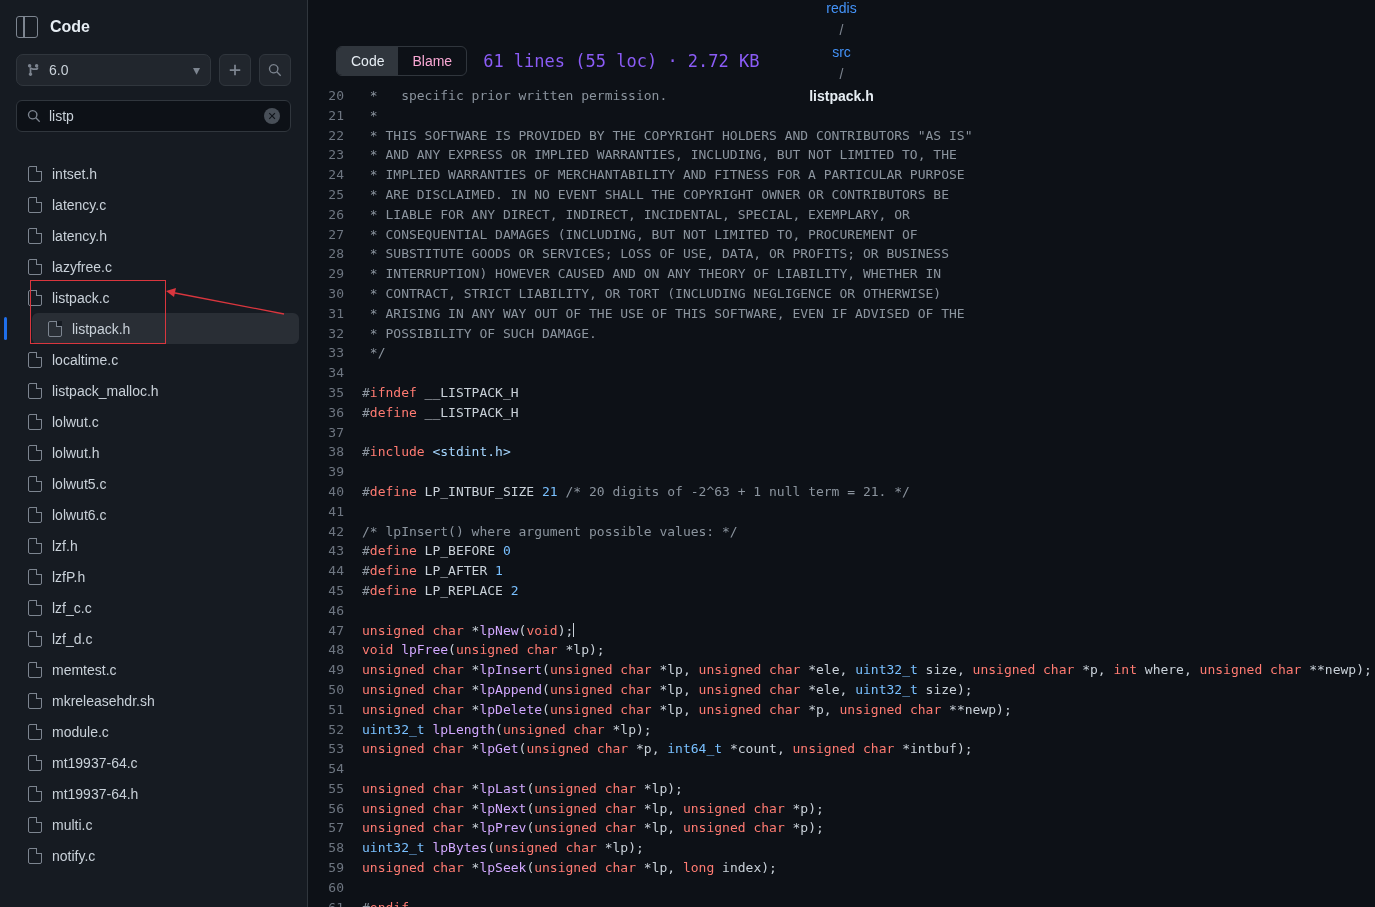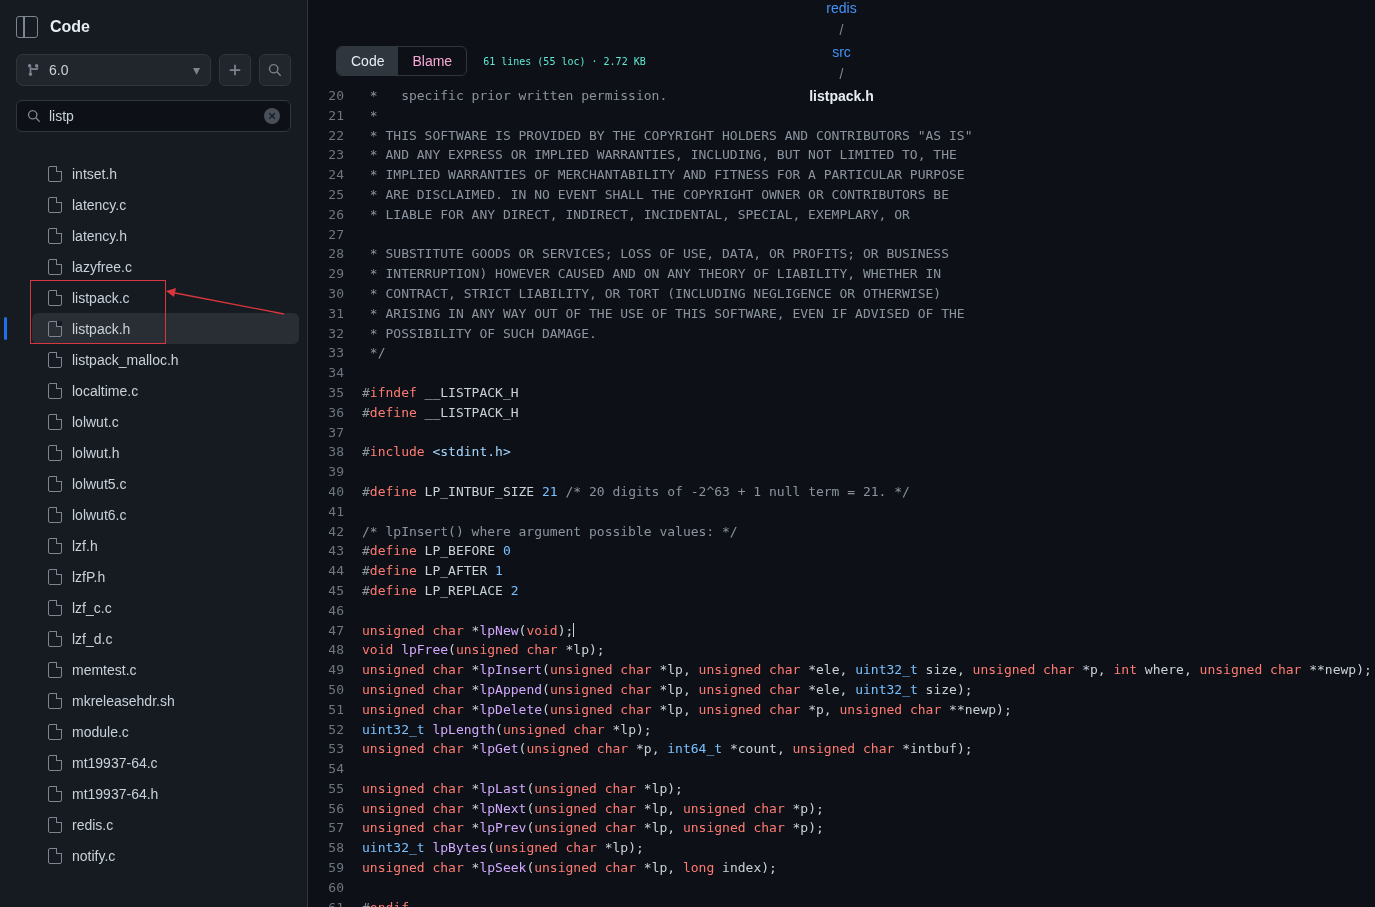--- a/index.html
+++ b/index.html
@@ -122,21 +122,21 @@
     padding-top: 4px;
     position: relative;
   }
   .file-tree .cutoff {
     height: 12px;
   }
   .file-item {
     display: flex;
     align-items: center;
     height: 31px;
-    padding-left: 48px;
+    padding-left: 28px;
     gap: 10px;
     cursor: pointer;
     position: relative;
   }
   .file-item.selected {
     background: rgba(177,186,196,0.12);
     border-radius: 6px;
     margin: 0 8px 0 32px;
     padding-left: 16px;
   }
@@ -224,23 +224,23 @@
     background: transparent;
     color: #f9a8d4;
     cursor: pointer;
     font-size: 14px;
   }
   .seg.active {
     background: #30363d;
     color: #e6edf3;
   }
   .filemeta {
-    color: #5eead4;
+    color: #8b5cf6;
     font-family: ui-monospace, SFMono-Regular, Menlo, monospace;
-    font-size: 10px;
+    font-size: 17px;
   }
 
   .code-area {
     flex: 1;
     overflow: auto;
     font-family: ui-monospace, SFMono-Regular, Menlo, Consolas, monospace;
     font-size: 13px;
     line-height: 19.8px;
     padding-bottom: 20px;
   }
@@ -339,28 +339,28 @@
       <div class="file-item">
         <span class="file-icon"></span>
         <span>listpack.c</span>
       </div>
       <div class="file-item selected">
         <span class="file-icon"></span>
         <span>listpack.h</span>
       </div>
       <div class="file-item">
         <span class="file-icon"></span>
+        <span>localtime.c</span>
+      </div>
+      <div class="file-item">
+        <span class="file-icon"></span>
         <span>listpack_malloc.h</span>
       </div>
       <div class="file-item">
         <span class="file-icon"></span>
-        <span>localtime.c</span>
-      </div>
-      <div class="file-item">
-        <span class="file-icon"></span>
         <span>lolwut.c</span>
       </div>
       <div class="file-item">
         <span class="file-icon"></span>
         <span>lolwut.h</span>
       </div>
       <div class="file-item">
         <span class="file-icon"></span>
         <span>lolwut5.c</span>
       </div>
@@ -399,21 +399,21 @@
       <div class="file-item">
         <span class="file-icon"></span>
         <span>mt19937-64.c</span>
       </div>
       <div class="file-item">
         <span class="file-icon"></span>
         <span>mt19937-64.h</span>
       </div>
       <div class="file-item">
         <span class="file-icon"></span>
-        <span>redis.c</span>
+        <span>multi.c</span>
       </div>
       <div class="file-item">
         <span class="file-icon"></span>
         <span>notify.c</span>
       </div>
       <div class="red-box" id="red-box" style="left: 30px; top: 138px; width: 136px; height: 64px;"></div>
     <svg class="red-arrow" id="red-arrow" width="120" height="30" style="left: 166px; top: 146px;">
       <line x1="118" y1="26" x2="4" y2="4" stroke="#d9363e" stroke-width="1.3"></line>
       <polygon points="0,3 10,0 8,9" fill="#d9363e"></polygon>
     </svg>
@@ -461,20 +461,21 @@
       <div class="code-line">
         <span class="lineno">25</span>
         <span class="code"><span class="c"> * ARE DISCLAIMED. IN NO EVENT SHALL THE COPYRIGHT OWNER OR CONTRIBUTORS BE</span></span>
       </div>
       <div class="code-line">
         <span class="lineno">26</span>
         <span class="code"><span class="c"> * LIABLE FOR ANY DIRECT, INDIRECT, INCIDENTAL, SPECIAL, EXEMPLARY, OR</span></span>
       </div>
       <div class="code-line">
         <span class="lineno">27</span>
+        <span class="code"><span class="c"> * CONSEQUENTIAL DAMAGES (INCLUDING, BUT NOT LIMITED TO, PROCUREMENT OF</span></span>
       </div>
       <div class="code-line">
         <span class="lineno">28</span>
         <span class="code"><span class="c"> * SUBSTITUTE GOODS OR SERVICES; LOSS OF USE, DATA, OR PROFITS; OR BUSINESS</span></span>
       </div>
       <div class="code-line">
         <span class="lineno">29</span>
         <span class="code"><span class="c"> * INTERRUPTION) HOWEVER CAUSED AND ON ANY THEORY OF LIABILITY, WHETHER IN</span></span>
       </div>
       <div class="code-line">

